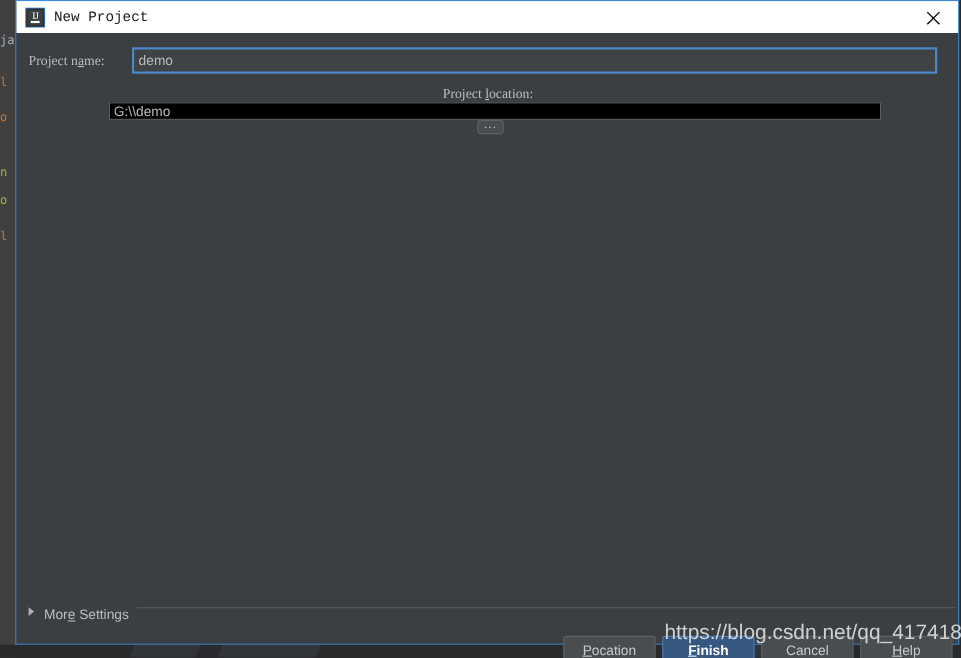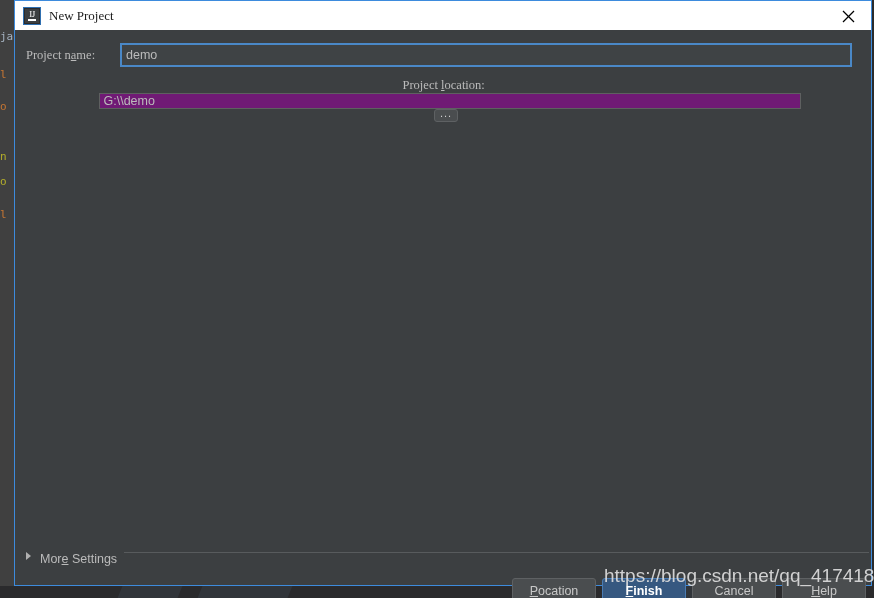--- a/index.html
+++ b/index.html
@@ -86,21 +86,21 @@
   .app-icon .ij-bar {
     position: absolute;
     bottom: 2px; left: 3px; right: 3px;
     height: 2px;
     background: #ffffff;
   }
   .title-text {
     margin-left: 9px;
     font-size: 13px;
     color: #1a1a1a;
-    font-family: Liberation Serif, serif;
+    font-family: Liberation Mono, monospace;
     text-align: center;
   }
   .close-button {
     position: absolute;
     right: 0; top: 0;
     width: 45px; height: 30px;
     display: flex;
     align-items: center;
     justify-content: center;
     cursor: pointer;
@@ -149,21 +149,21 @@
   }
   #input-project-name {
     width: 732px;
     border: 2px solid #4a88c7;
     background: #3f4345;
     margin-left: 2px;
   }
   #input-project-location {
     width: 702px;
     border: 1px solid #5e6060;
-    background: #701a75;
+    background: #000000;
     margin-left: 13px;
   }
   .browse-button {
     box-sizing: border-box;
     width: 24px; height: 24px;
     margin-left: 6px;
     background: #4a4d4f;
     border: 1px solid #5e6163;
     border-radius: 3px;
     display: flex;

